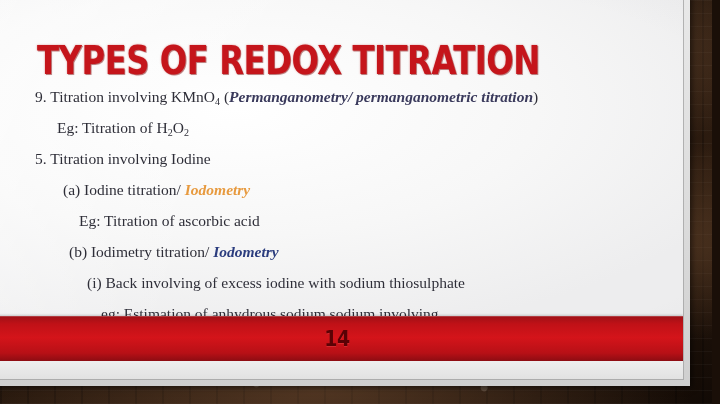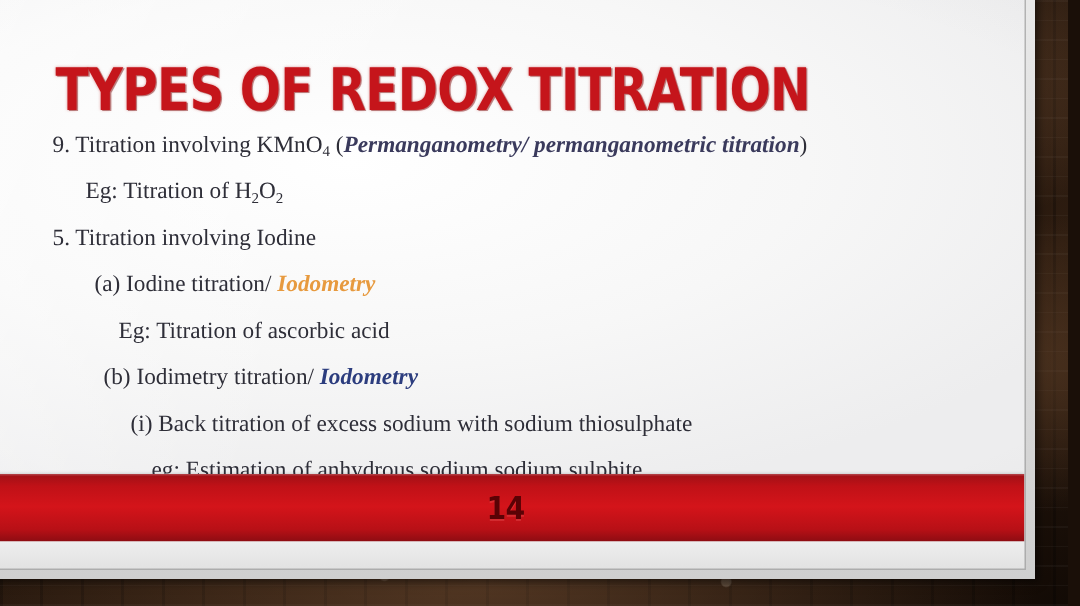--- a/index.html
+++ b/index.html
@@ -195,22 +195,22 @@
       <h1 id="title">TYPES OF REDOX TITRATION</h1>
 
       <div id="body-text">
 
       <div class="line i0"><span>9. Titration involving KMnO</span><sub>4</sub><span> (</span><span class="em-navy">Permanganometry/ permanganometric titration</span><span>)</span></div>
           <div class="line i1"><span>Eg: Titration of H</span><sub>2</sub><span>O</span><sub>2</sub></div>
           <div class="line i0"><span>5. Titration involving Iodine</span></div>
           <div class="line i2"><span>(a) Iodine titration/ </span><span class="em-orange">Iodometry</span></div>
           <div class="line i3"><span>Eg: Titration of ascorbic acid</span></div>
           <div class="line i4"><span>(b) Iodimetry titration/ </span><span class="em-blue">Iodometry</span></div>
-          <div class="line i5"><span>(i) Back titration of excess sodium with sodium thiosulphate</span></div>
-          <div class="line i6"><span>eg: Estimation of anhydrous sodium sodium sulphite</span></div>
+          <div class="line i5"><span>(i) Back involving of excess iodine with sodium thiosulphate</span></div>
+          <div class="line i6"><span>eg: Estimation of anhydrous sodium sodium involving</span></div>
         </div>
 
       <div id="footer-bar">
         <div id="page-number">14</div>
       </div>
 
       <div id="footer-underline"></div>
 
     </div>
   </div>

